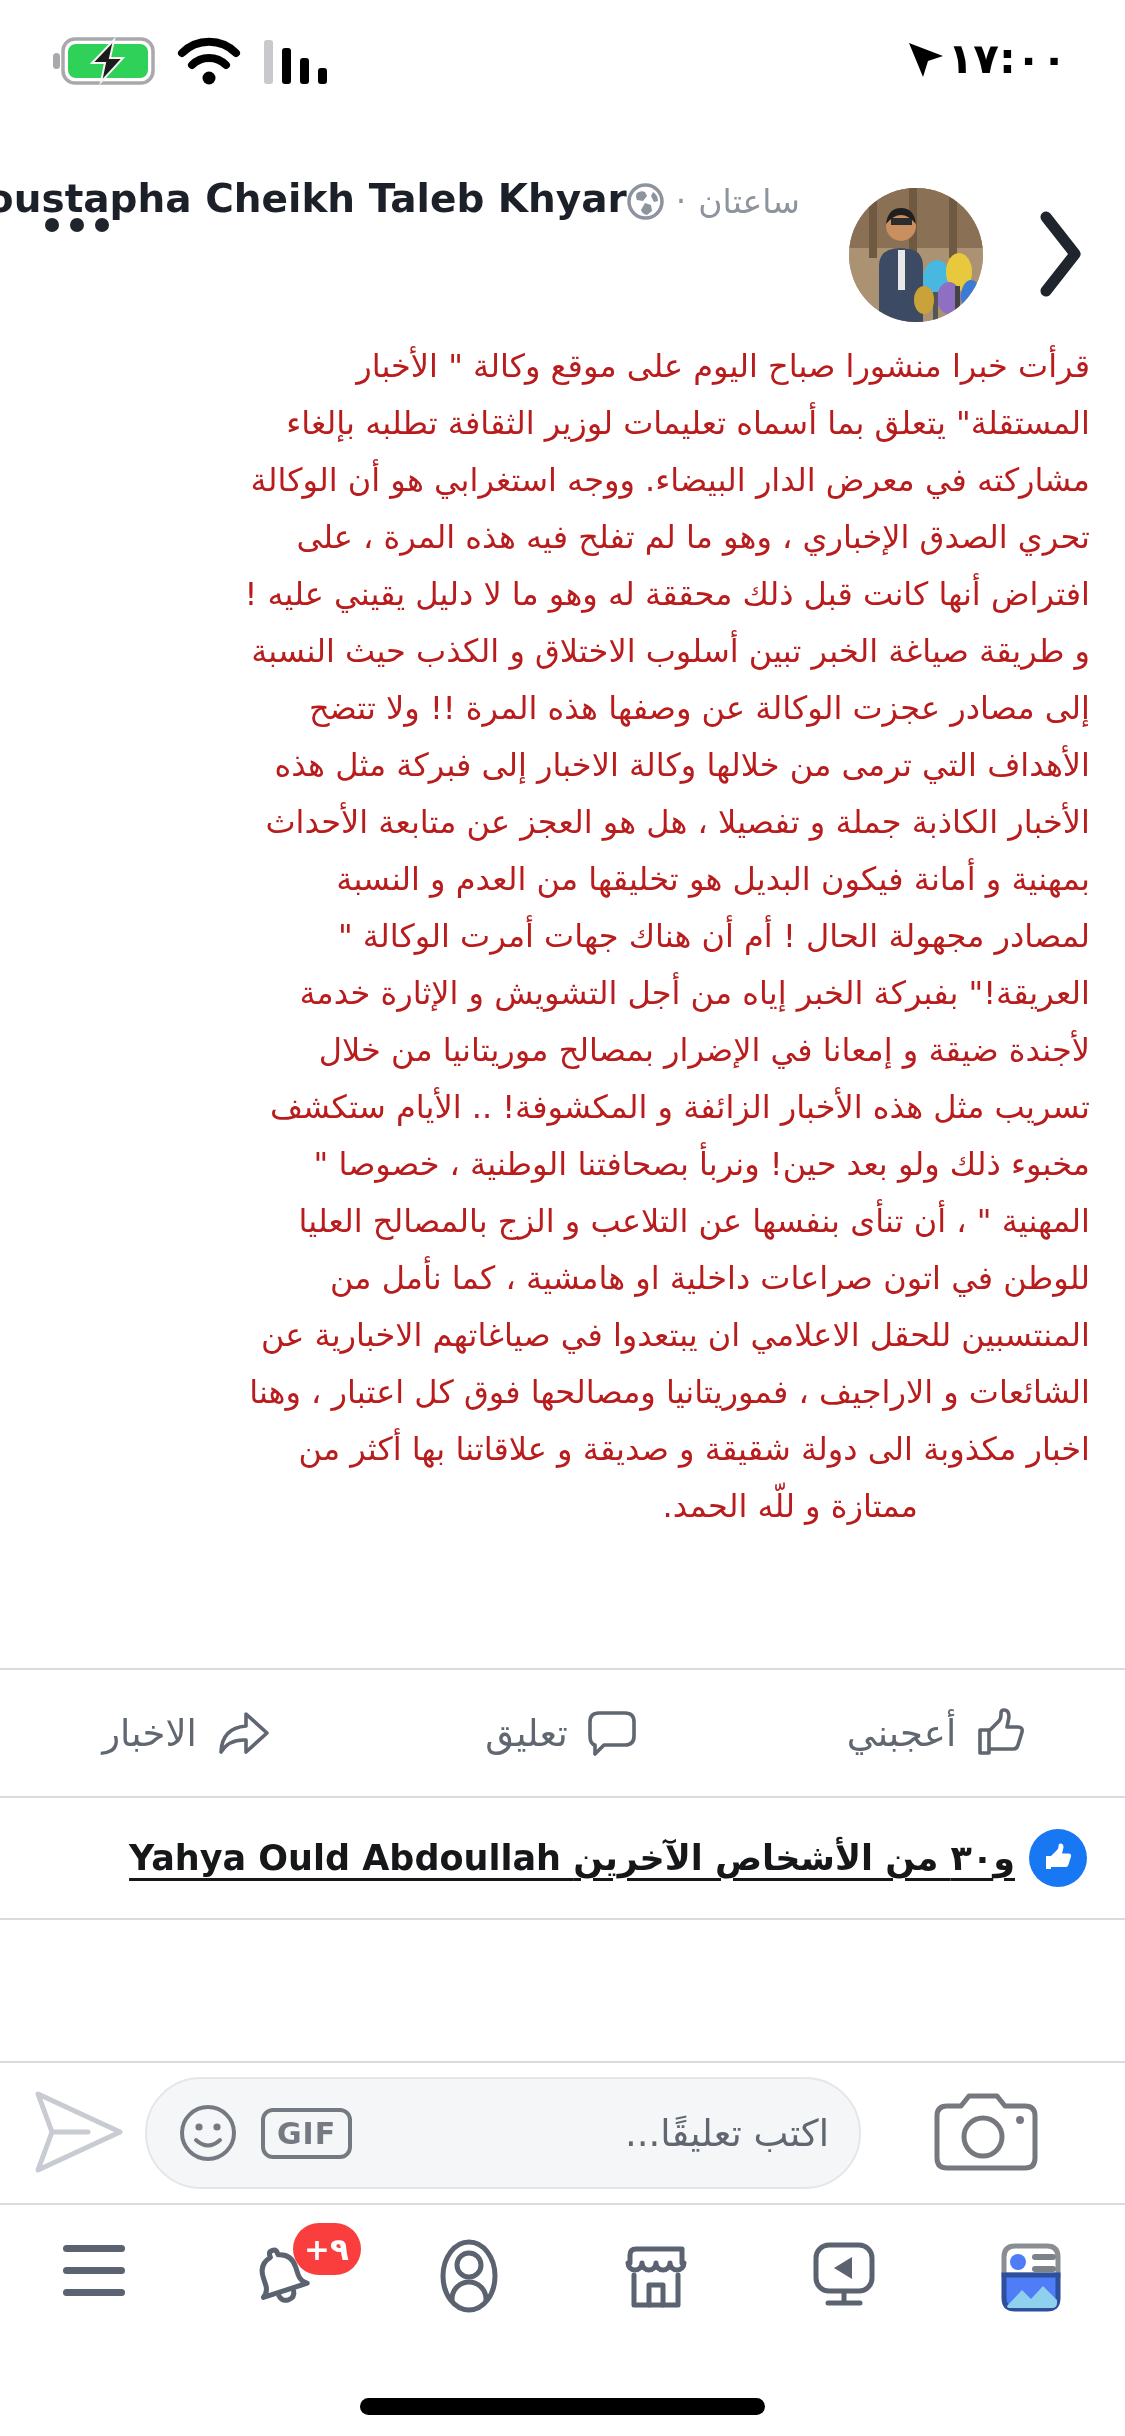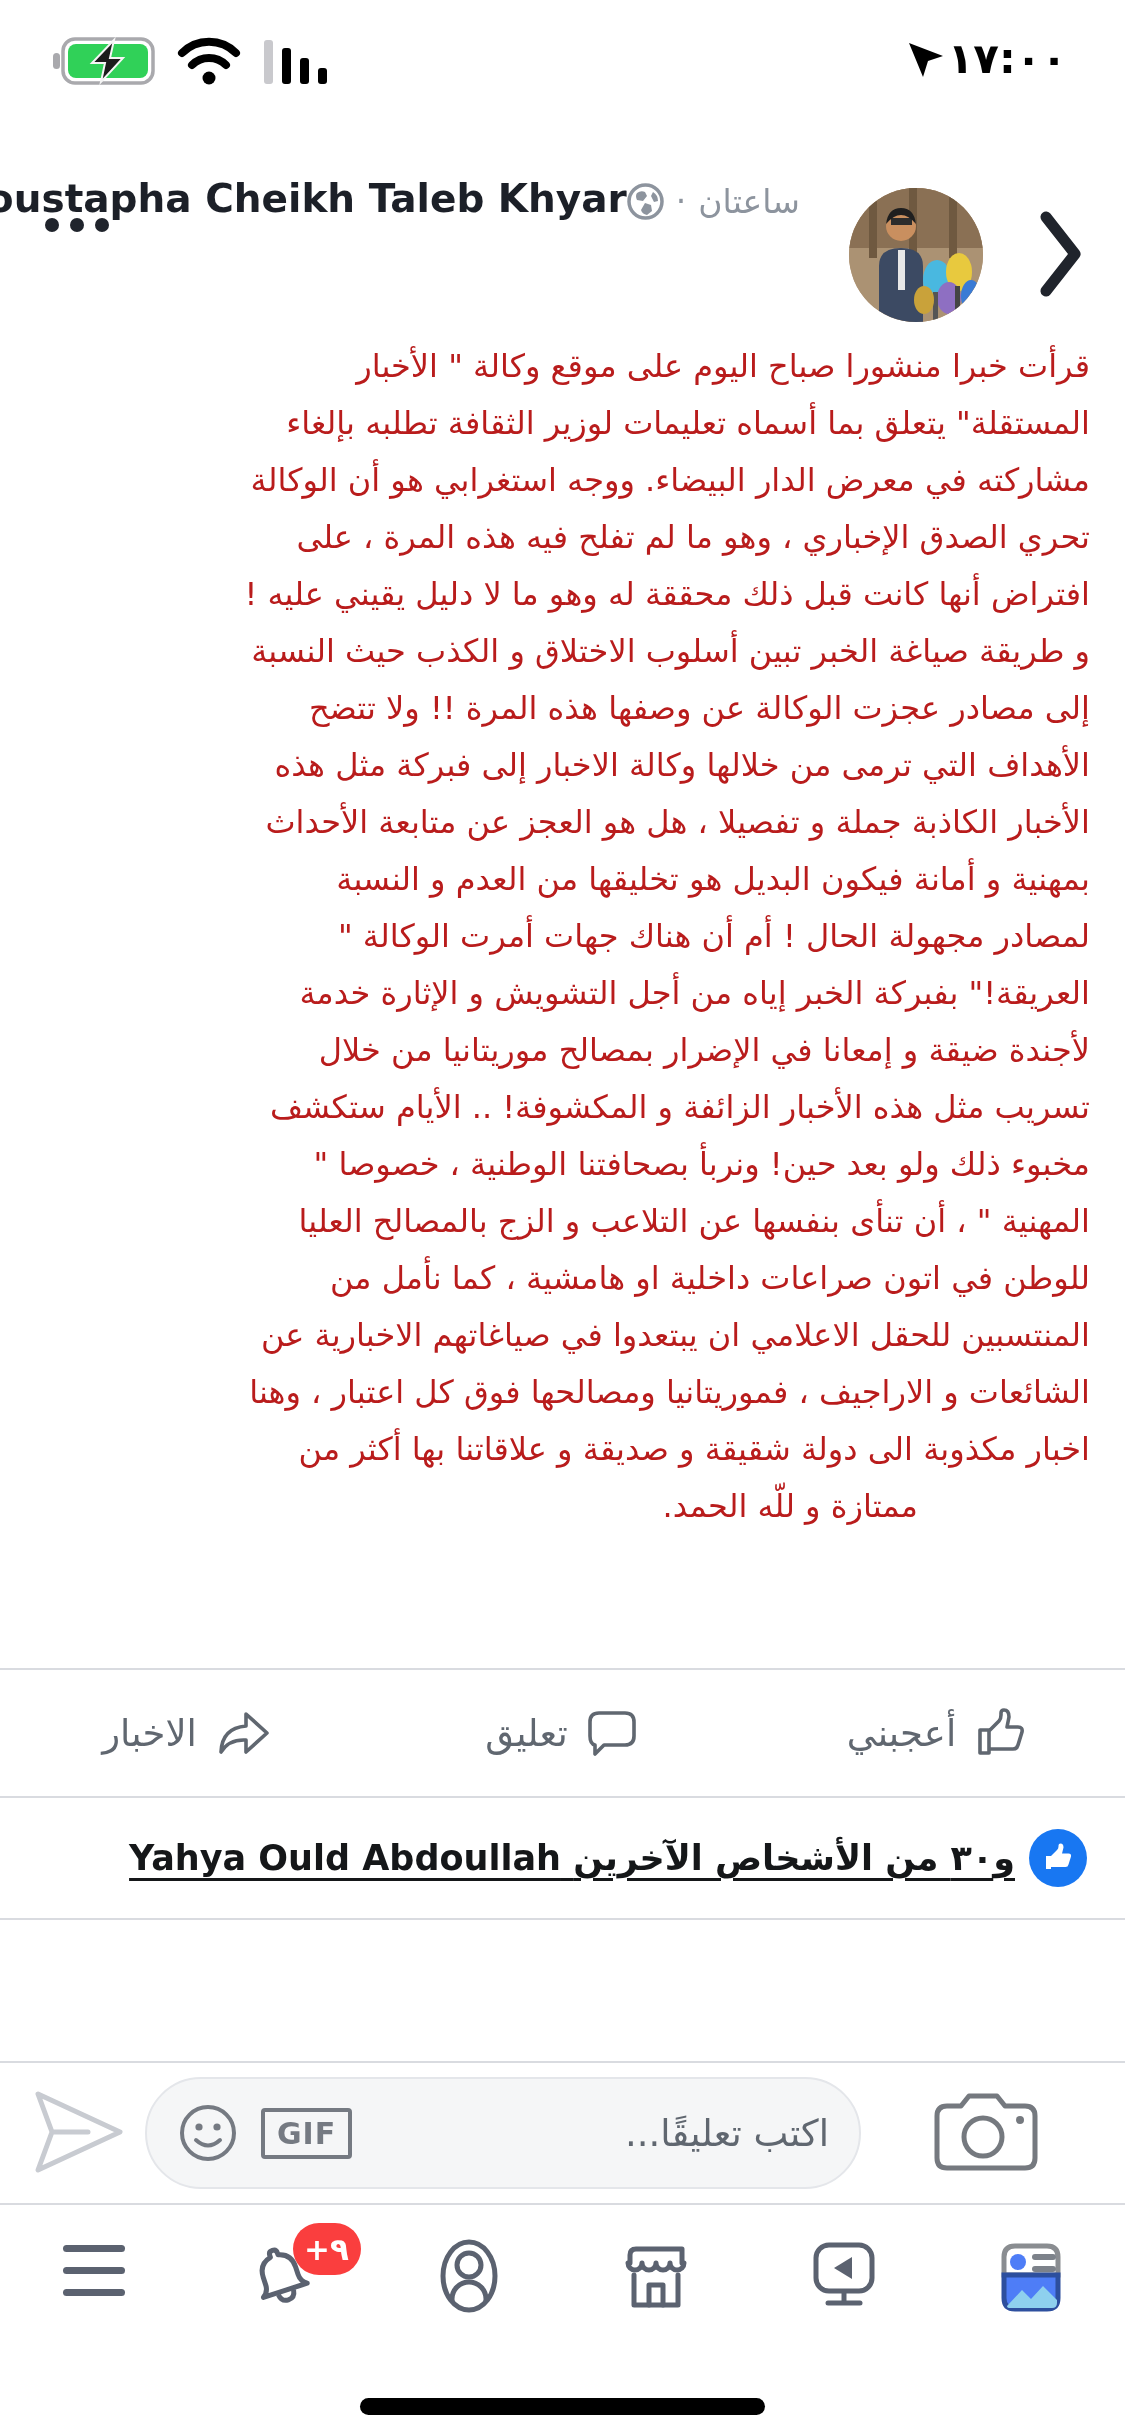--- a/index.html
+++ b/index.html
@@ -51,21 +51,21 @@
   #shares-row { top:1920px; left:0; width:1125px; height:142px; display:flex; align-items:center;
                 justify-content:flex-end; padding:0 38px; }
   #shares-text { font-size:37px; font-weight:bold; color:#1c1e21; direction:rtl; }
 
   
   #composer { top:2062px; left:0; width:1125px; height:141px; }
   #send-btn { position:absolute; left:28px; top:22px; }
   #comment-pill { position:absolute; left:145px; top:15px; width:716px; height:112px;
                   background:#f5f6f7; border:2px solid #e4e6ea; border-radius:56px;
                   display:flex; align-items:center; padding:0 30px; direction:ltr; }
-  #gif-btn { margin-left:22px; border:4px solid #757a82; border-radius:4px; padding:4px 12px;
+  #gif-btn { margin-left:22px; border:4px solid #757a82; border-radius:12px; padding:4px 12px;
              color:#757a82; font-size:30px; font-weight:bold; letter-spacing:1px; }
   #comment-input { flex:1; border:none; outline:none; background:transparent; direction:rtl;
                    font-family:"DejaVu Sans",sans-serif; font-size:37px; color:#606770;
                    text-align:right; padding-left:10px; }
   #comment-input::placeholder { color:#606770; opacity:1; }
   #camera-btn { position:absolute; right:80px; top:22px; }
 
   
   #tab-bar { top:2205px; left:0; width:1125px; height:160px; display:flex; }
   .tab { flex:1; display:flex; justify-content:center; padding-top:32px; position:relative; }

